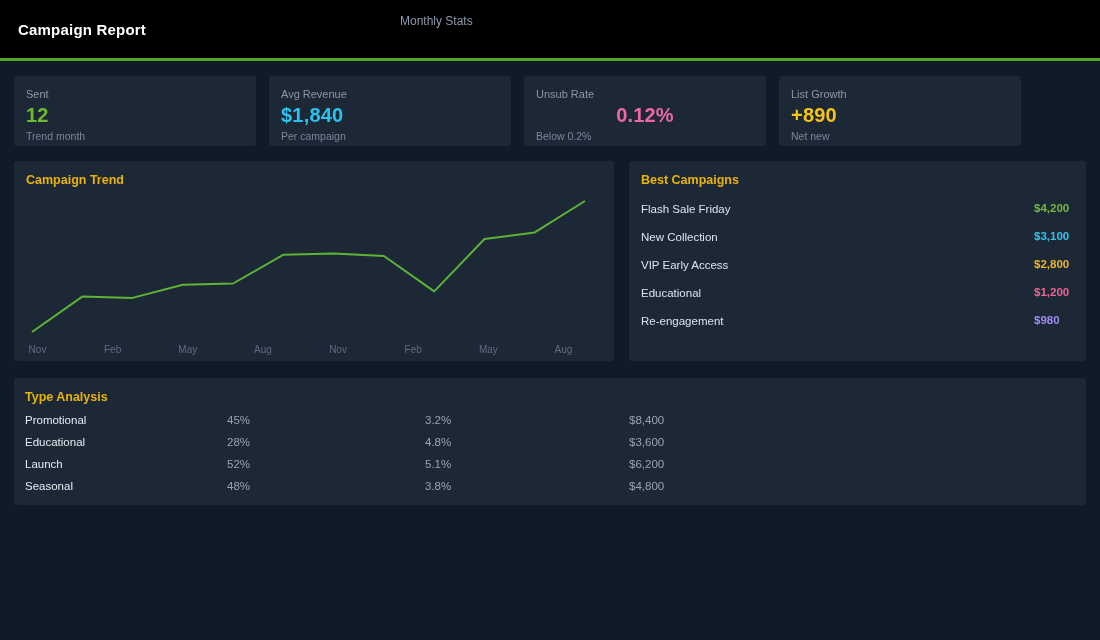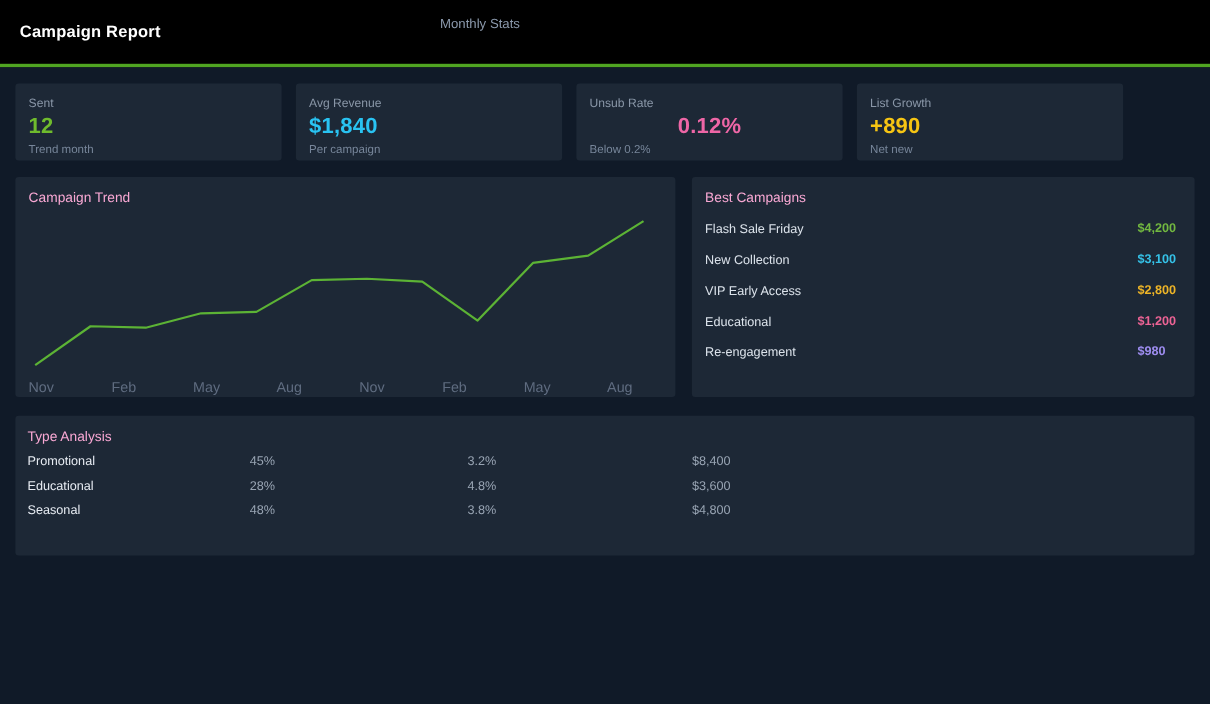--- a/index.html
+++ b/index.html
@@ -38,28 +38,28 @@
     background:#1d2836;
     border-radius:3px;
     padding:12px 12px 0 12px;
   }
   .card .label { font-size:11px; color:#8a97a8; }
   .card .value { font-size:20px; font-weight:bold; margin:4px 0 3px 0; letter-spacing:.2px; }
   .card .sub { font-size:10.5px; color:#77869a; }
   
   .panels { display:flex; gap:15px; margin-top:15px; }
   .panel { background:#1d2836; border-radius:3px; position:relative; }
-  .panel-title { font-size:12.5px; font-weight:normal; color:#f9a8d4; }
+  .panel-title { font-size:12.5px; font-weight:bold; color:#eab308; }
   .chart-panel { width:600px; height:200px; padding:12px; overflow:hidden; }
   .chart-panel svg { position:absolute; left:0; top:0; }
   .x-labels { position:absolute; left:0; top:0; width:100%; height:100%; }
   .x-labels span {
     position:absolute; top:183px;
     transform:translateX(-50%);
-    font-size:13px; color:#5f6c80; white-space:nowrap;
+    font-size:10px; color:#5f6c80; white-space:nowrap;
   }
   .list-panel { flex:1; height:200px; padding:12px; }
   .list-rows { margin-top:7px; }
   .list-row { position:relative; height:28px; line-height:28px; }
   .list-row .name { font-size:11.5px; color:#dce3eb; }
   .list-row .val  { position:absolute; left:393px; top:0; font-size:11.5px; font-weight:bold; }
   
   .table-panel { margin-top:17px; height:127px; background:#1d2836; border-radius:3px; padding:12px 11px; }
   .t-rows { margin-top:5px; }
   .t-row {
@@ -158,20 +158,26 @@
         <span class="t-val">3.2%</span>
         <span class="t-val">$8,400</span>
       </div>
       <div class="t-row">
         <span class="t-name">Educational</span>
         <span class="t-val">28%</span>
         <span class="t-val">4.8%</span>
         <span class="t-val">$3,600</span>
       </div>
       <div class="t-row">
+        <span class="t-name">Launch</span>
+        <span class="t-val">52%</span>
+        <span class="t-val">5.1%</span>
+        <span class="t-val">$6,200</span>
+      </div>
+      <div class="t-row">
         <span class="t-name">Seasonal</span>
         <span class="t-val">48%</span>
         <span class="t-val">3.8%</span>
         <span class="t-val">$4,800</span>
       </div>
     </div>
   </div>
 
 </div>
 

